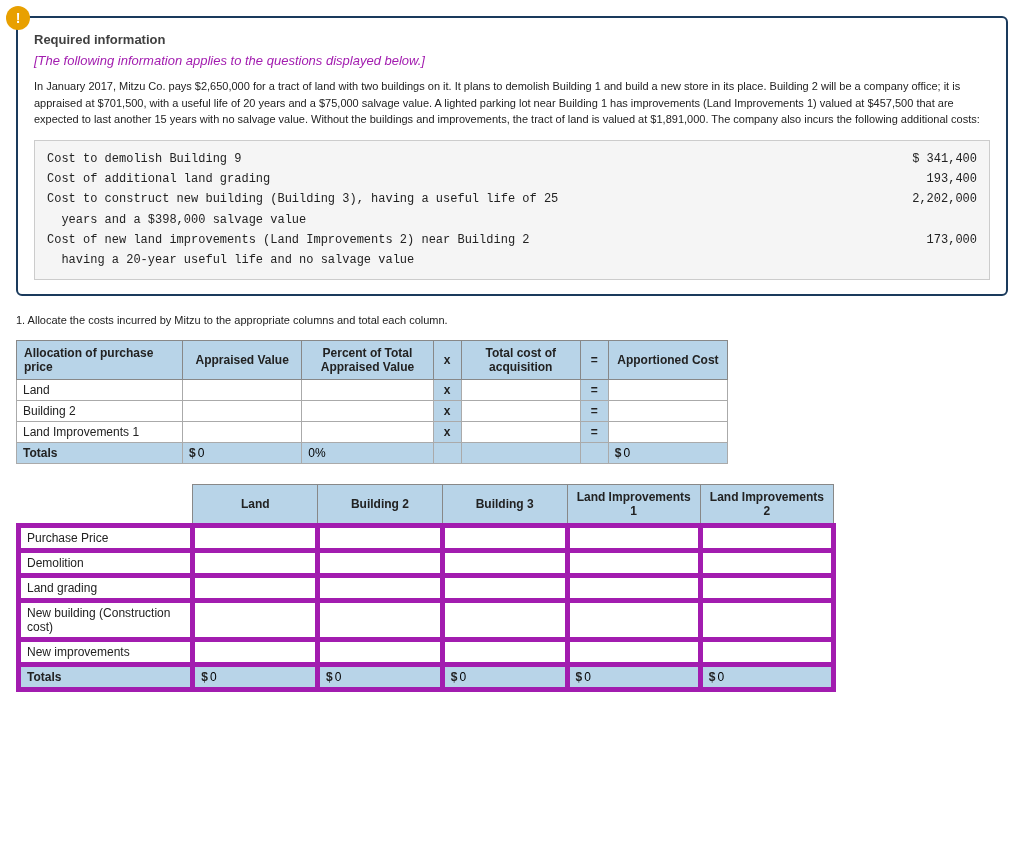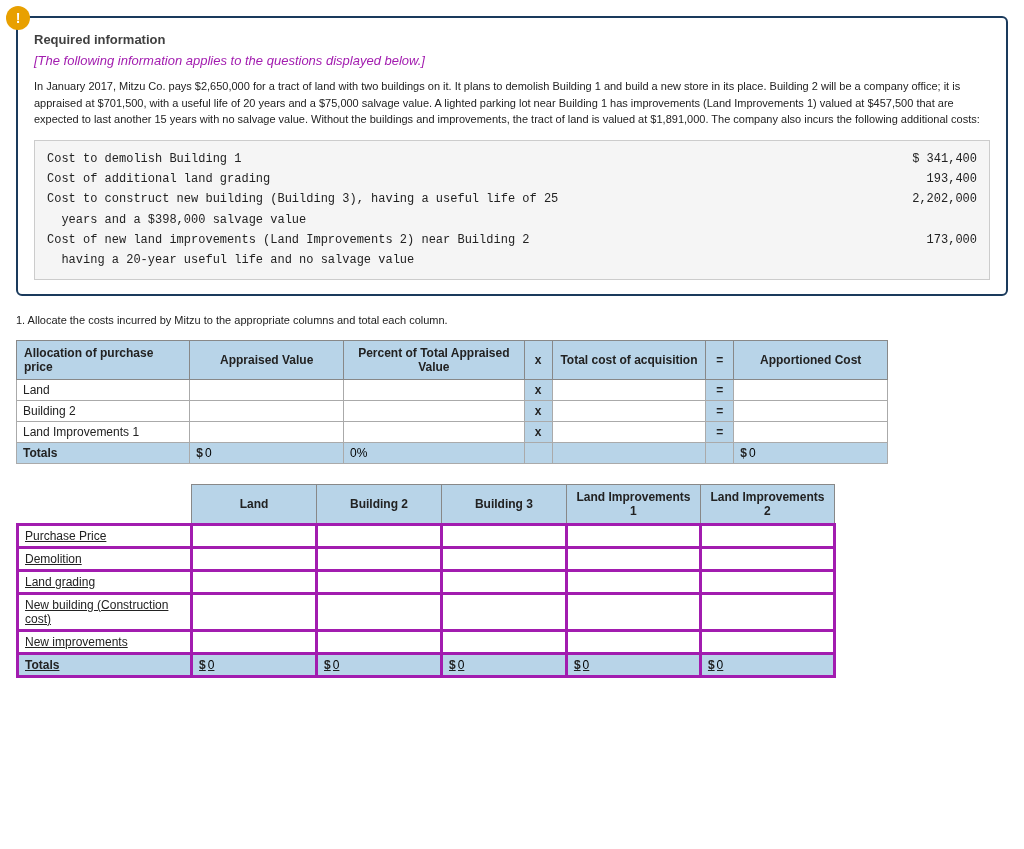--- a/index.html
+++ b/index.html
@@ -67,21 +67,21 @@
     .cost-value { text-align: right; min-width: 80px; }
 
     
     .required-section { margin-bottom: 14px; }
     .required-title { font-weight: bold; font-size: 13px; }
     .required-desc { font-size: 11px; margin-top: 18px; }
 
     
     .alloc-table {
       border-collapse: collapse;
-      width: 872px;
+      width: 712px;
       margin-bottom: 20px;
       font-size: 12px;
     }
     .alloc-table th {
       background: #b8d4e8;
       border: 1px solid #888;
       padding: 5px 7px;
       text-align: center;
       vertical-align: middle;
       font-weight: bold;
@@ -121,24 +121,23 @@
     .cost-alloc-table th {
       background: #b8d4e8;
       border: 1px solid #888;
       padding: 5px 7px;
       text-align: center;
       vertical-align: middle;
       font-weight: bold;
     }
     .cost-alloc-table th.empty { background: #fff; border: none; }
     .cost-alloc-table td {
-      border: 3px solid #a21caf;
+      border: 5px solid #a21caf;
       padding: 3px 6px;
       vertical-align: middle;
-      text-decoration: underline;
     }
     .cost-alloc-table td.label-col { background: #fff; min-width: 160px; }
     .cost-alloc-table td.input-col { background: #fff; }
     .cost-alloc-table td.total-row { background: #b8d4e8; font-weight: bold; }
     .cost-alloc-table input[type="text"] {
       border: none;
       outline: none;
       width: 100%;
       background: transparent;
       font-size: 12px;
@@ -156,21 +155,21 @@
 </head>
 <body>
 
 <div class="info-box">
   <div class="info-box-icon">!</div>
   <div class="info-title">Required information</div>
   <div class="info-subtitle">[The following information applies to the questions displayed below.]</div>
   <div class="info-body">In January 2017, Mitzu Co. pays $2,650,000 for a tract of land with two buildings on it. It plans to demolish Building 1 and build a new store in its place. Building 2 will be a company office; it is appraised at $701,500, with a useful life of 20 years and a $75,000 salvage value. A lighted parking lot near Building 1 has improvements (Land Improvements 1) valued at $457,500 that are expected to last another 15 years with no salvage value. Without the buildings and improvements, the tract of land is valued at $1,891,000. The company also incurs the following additional costs:</div>
   <div class="cost-table-box">
     <div class="cost-row">
-      <span class="cost-label">Cost to demolish Building 1</span>
+      <span class="cost-label">Cost to demolish Building 9</span>
       <span class="cost-value">$  341,400</span>
     </div>
     <div class="cost-row">
       <span class="cost-label">Cost of additional land grading</span>
       <span class="cost-value">193,400</span>
     </div>
     <div class="cost-row">
       <span class="cost-label">Cost to construct new building (Building 3), having a useful life of 25<br>&nbsp;&nbsp;years and a $398,000 salvage value</span>
       <span class="cost-value">2,202,000</span>
     </div>

